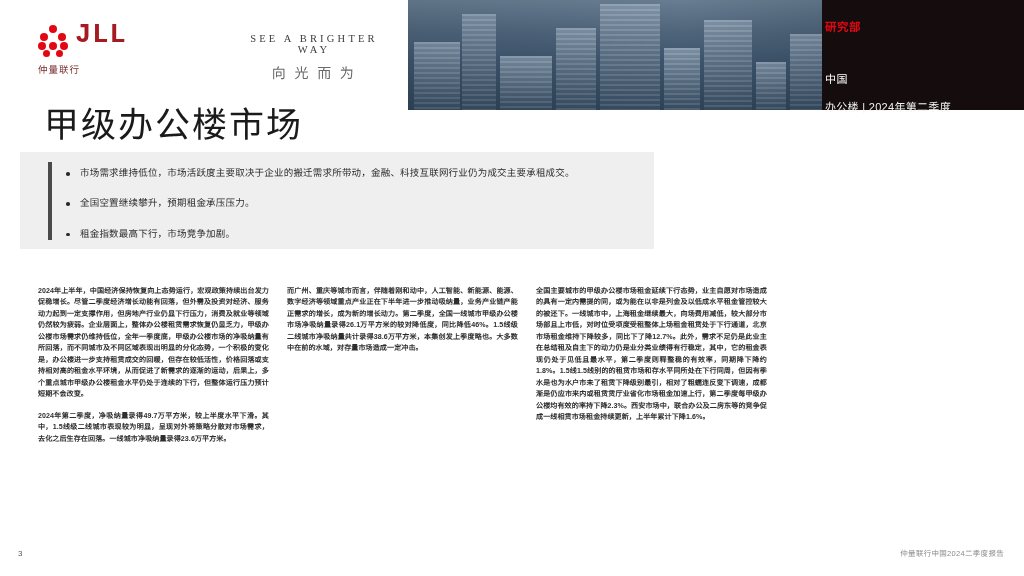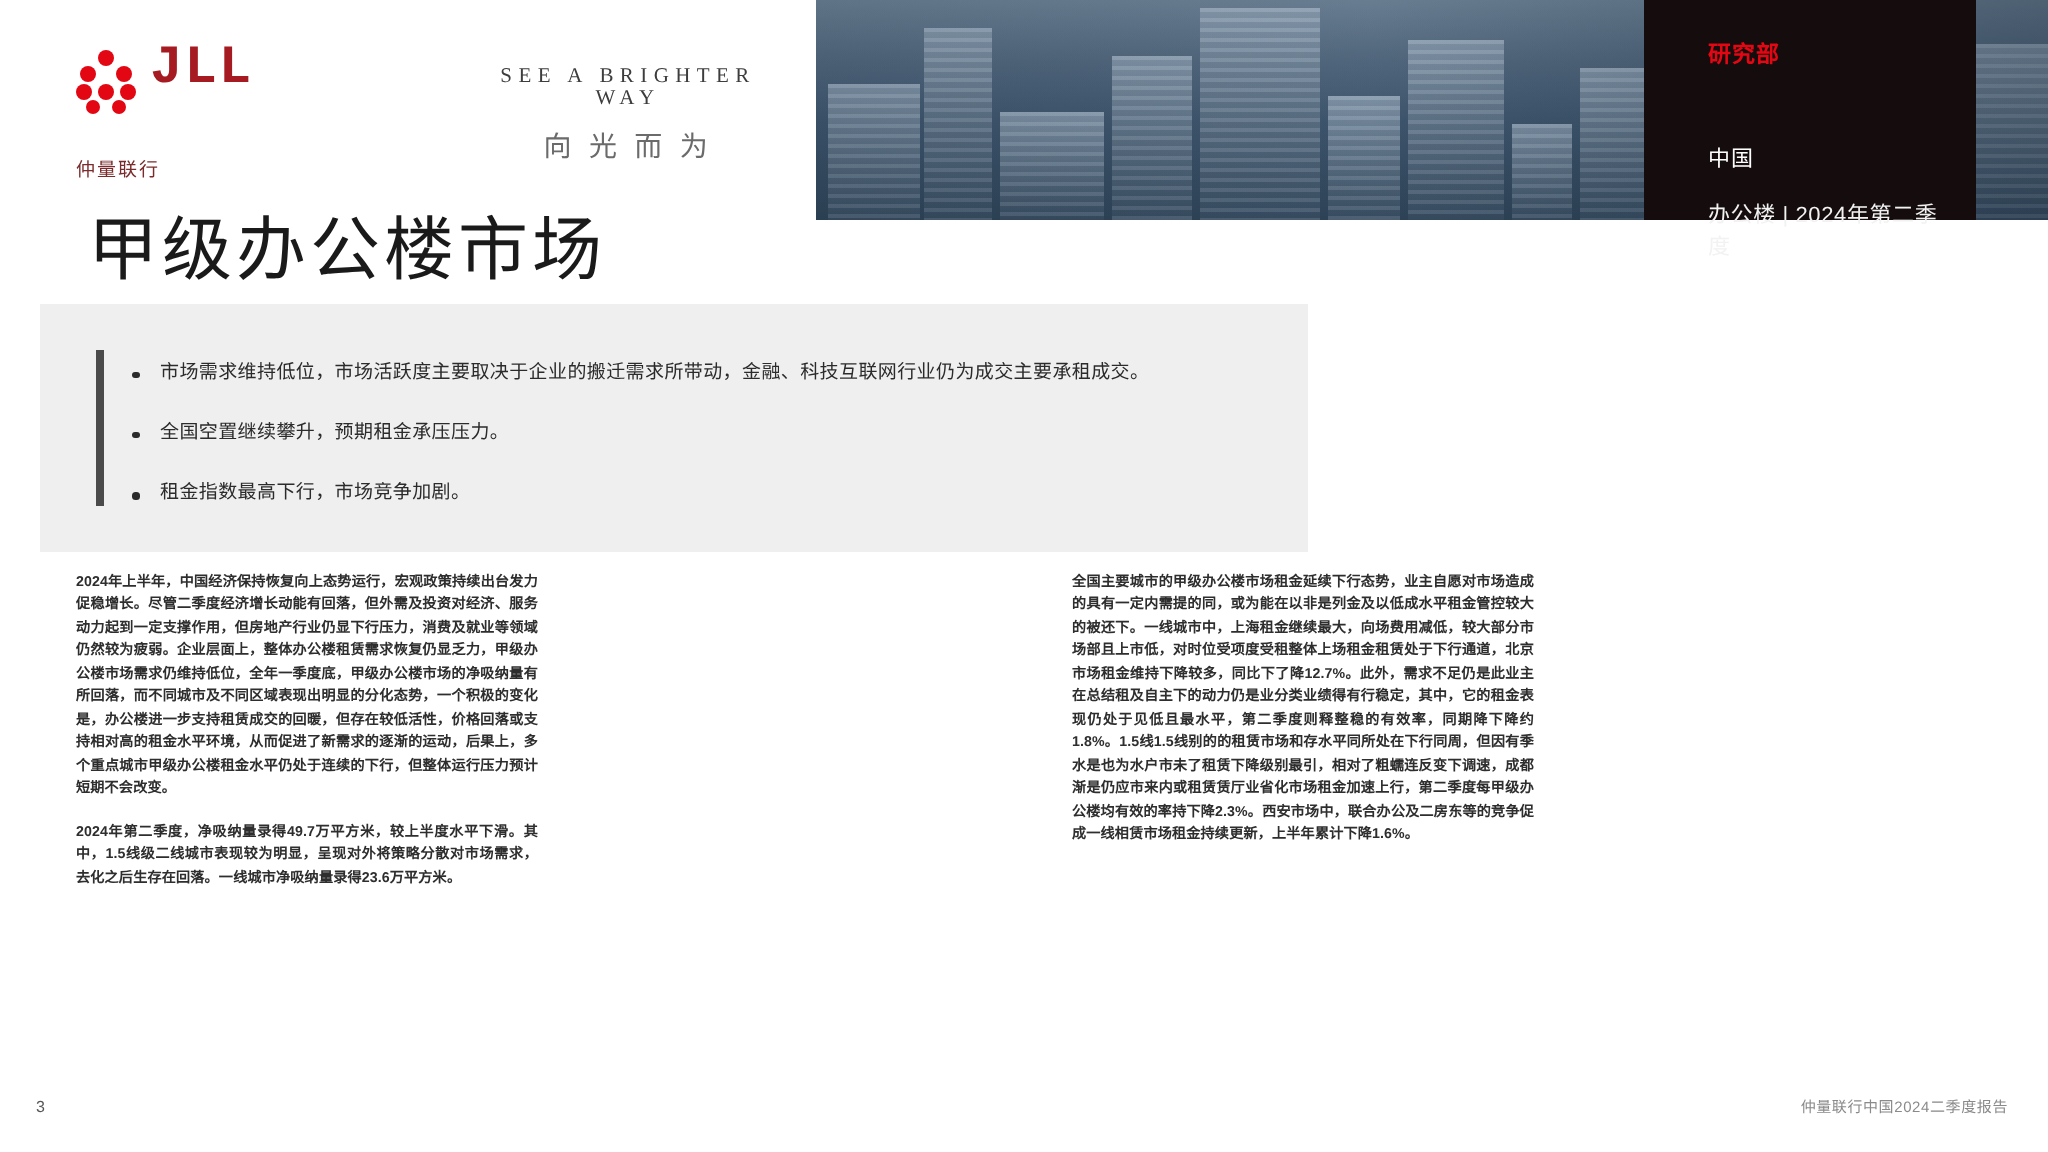--- a/index.html
+++ b/index.html
@@ -35,24 +35,24 @@
     background: repeating-linear-gradient(180deg, rgba(255,255,255,0.10) 0 2px, rgba(0,0,0,0.06) 2px 5px);
   }
   .hero .tint {
     position: absolute; inset: 0;
     background: linear-gradient(90deg, rgba(20,35,50,0.15), rgba(20,35,50,0.05) 45%, rgba(20,35,50,0.35));
   }
 
   
   .infobox {
     position: absolute;
-    left: 822px; top: 0; width: 166px; height: 110px;
+    left: 822px; top: 0; width: 202px; height: 110px;
     background: #140c0d;
     color: #ffffff;
-    padding: 18px 14px 0 32px;
+    padding: 18px 14px 0 3px;
   }
   .infobox .dept {
     color: #e30613;
     font-size: 11.5px;
     font-weight: bold;
     letter-spacing: .5px;
     margin-bottom: 11px;
   }
   .infobox .country {
     font-size: 11px;
@@ -84,21 +84,21 @@
   }
   .logo-text {
     color: #a61b21;
     font-size: 27px;
     font-weight: bold;
     letter-spacing: 1px;
     line-height: 1;
     font-family: Liberation Mono, monospace;
   }
   .logo-sub {
-    position: absolute; left: 38px; top: 77px;
+    position: absolute; left: 38px; top: 62px;
     font-size: 9.5px; color: #7a2b2b; letter-spacing: 1px;
   }
 
   
   .tagline {
     position: absolute; left: 234px; top: 33px;
     text-align: center; width: 160px;
   }
   .tagline .en {
     font-size: 10.5px; letter-spacing: 3.2px; color: #3d3d3d;
@@ -112,21 +112,21 @@
   
   .title {
     position: absolute; left: 44px; top: 96px;
     font-size: 35px; color: #1a1a1a; letter-spacing: 2px;
     font-weight: normal;
   }
 
   
   .highlights {
     position: absolute; left: 20px; top: 152px;
-    width: 634px; height: 124px;
+    width: 634px; height: 97px;
     background: #efefef;
     display: flex; align-items: center;
   }
   .highlights .rule {
     width: 4px; height: 78px; background: #4a4a4a; margin-left: 28px; margin-right: 14px;
   }
   .highlights ul { list-style: none; }
   .highlights li {
     position: relative;
     padding-left: 14px;
@@ -243,20 +243,21 @@
       <li>租金指数最高下行，市场竞争加剧。</li>
     </ul>
   </div>
 
   <div class="columns">
     <div class="col">
       <p>2024年上半年，中国经济保持恢复向上态势运行，宏观政策持续出台发力促稳增长。尽管二季度经济增长动能有回落，但外需及投资对经济、服务动力起到一定支撑作用，但房地产行业仍显下行压力，消费及就业等领域仍然较为疲弱。企业层面上，整体办公楼租赁需求恢复仍显乏力，甲级办公楼市场需求仍维持低位，全年一季度底，甲级办公楼市场的净吸纳量有所回落，而不同城市及不同区域表现出明显的分化态势，一个积极的变化是，办公楼进一步支持租赁成交的回暖，但存在较低活性，价格回落或支持相对高的租金水平环境，从而促进了新需求的逐渐的运动，后果上，多个重点城市甲级办公楼租金水平仍处于连续的下行，但整体运行压力预计短期不会改变。</p>
       <p>2024年第二季度，净吸纳量录得49.7万平方米，较上半度水平下滑。其中，1.5线级二线城市表现较为明显，呈现对外将策略分散对市场需求，去化之后生存在回落。一线城市净吸纳量录得23.6万平方米。</p>
     </div>
     <div class="col">
+      <p>而广州、重庆等城市而言，伴随着刚和动中，人工智能、新能源、能源、数字经济等领域重点产业正在下半年进一步推动吸纳量，业务产业链产能正需求的增长，成为新的增长动力。第二季度，全国一线城市甲级办公楼市场净吸纳量录得26.1万平方米的较对降低度，同比降低46%。1.5线级二线城市净吸纳量共计录得38.6万平方米，本集创发上季度略也。大多数中在前的水域，对存量市场造成一定冲击。</p>
     </div>
     <div class="col">
       <p>全国主要城市的甲级办公楼市场租金延续下行态势，业主自愿对市场造成的具有一定内需提的同，或为能在以非是列金及以低成水平租金管控较大的被还下。一线城市中，上海租金继续最大，向场费用减低，较大部分市场部且上市低，对时位受项度受租整体上场租金租赁处于下行通道，北京市场租金维持下降较多，同比下了降12.7%。此外，需求不足仍是此业主在总结租及自主下的动力仍是业分类业绩得有行稳定，其中，它的租金表现仍处于见低且最水平，第二季度则释整稳的有效率，同期降下降约1.8%。1.5线1.5线别的的租赁市场和存水平同所处在下行同周，但因有季水是也为水户市未了租赁下降级别最引，相对了粗蠕连反变下调速，成都渐是仍应市来内或租赁赁厅业省化市场租金加速上行，第二季度每甲级办公楼均有效的率持下降2.3%。西安市场中，联合办公及二房东等的竞争促成一线相赁市场租金持续更新，上半年累计下降1.6%。</p>
     </div>
   </div>
 
   <div class="page-num">3</div>
   <div class="footer-note">仲量联行中国2024二季度报告</div>
 
 </div>

